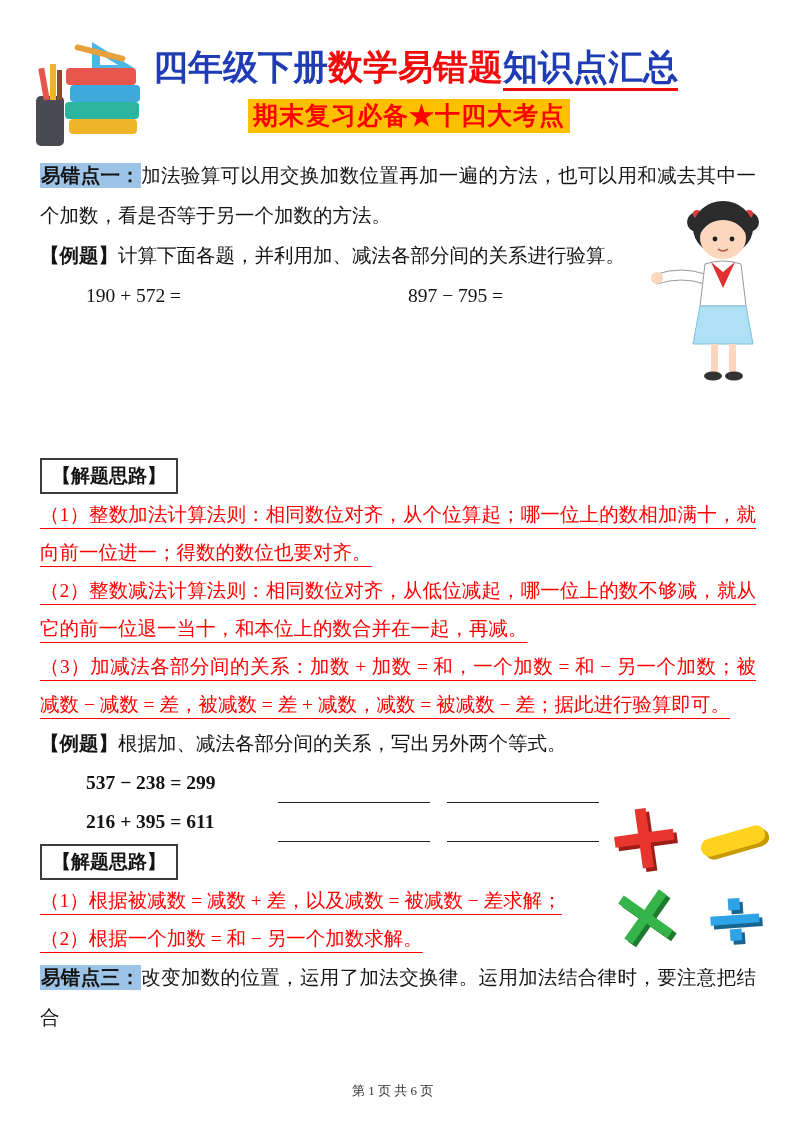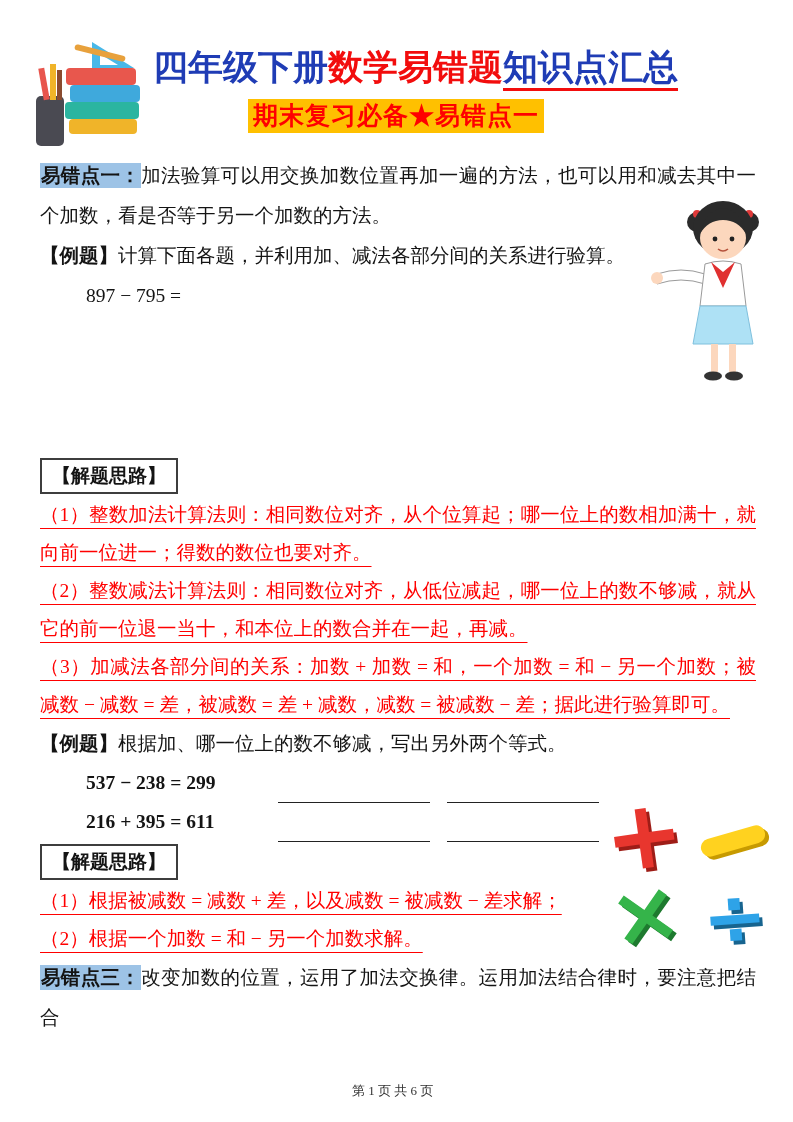--- a/index.html
+++ b/index.html
@@ -92,21 +92,21 @@
     <rect x="36" y="47" width="70" height="17" rx="4" fill="#3fa9dc"></rect>
     <rect x="31" y="64" width="74" height="17" rx="4" fill="#2bb5a0"></rect>
     <rect x="35" y="81" width="68" height="15" rx="4" fill="#f0b429"></rect>
     <rect x="40" y="12" width="52" height="6" rx="3" fill="#e8a13c" transform="rotate(14 66 15)"></rect>
   </svg>
 
   <div class="title">
     <span class="t-blue">四年级下册</span><span class="t-red">数学易错题</span><span class="t-blue t-underline">知识点汇总</span>
   </div>
 
-  <div class="subtitle">期末复习必备★易错点一</div>
+  <div class="subtitle">期末复习必备★十四大考点</div>
 
   <svg class="girl-illustration" width="140" height="195" viewBox="0 0 140 195">
     <circle cx="52" cy="30" r="10" fill="#2b2b2b"></circle>
     <circle cx="104" cy="30" r="10" fill="#2b2b2b"></circle>
     <circle cx="52" cy="22" r="4" fill="#e03a3a"></circle>
     <circle cx="104" cy="22" r="4" fill="#e03a3a"></circle>
     <ellipse cx="78" cy="36" rx="30" ry="27" fill="#2b2b2b"></ellipse>
     <ellipse cx="78" cy="46" rx="23" ry="21" fill="#fcd7bd"></ellipse>
     <path d="M55 42 Q60 18 78 16 Q96 18 101 42 Q93 28 78 28 Q63 28 55 42 Z" fill="#2b2b2b"></path>
     <circle cx="70" cy="47" r="2.4" fill="#222"></circle>
@@ -134,38 +134,39 @@
 
     <p class="para">
       <span class="point-label">易错点一：</span><span>加法验算可以用交换加数位置再加一遍的方法，也可以用和减去其中一个加数，看是否等于另一个加数的方法。</span>
     </p>
 
     <p class="para">
       <span class="bold">【例题】</span><span>计算下面各题，并利用加、减法各部分间的关系进行验算。</span>
     </p>
 
     <div class="expr-row">
+      <span class="math">190 + 572 =</span>
       <span class="math">897 − 795 =</span>
     </div>
 
     <div class="gap1"></div>
 
     <div>
       <div class="solution-box">
         <span>【解题思路】</span>
       </div>
     </div>
 
     <p class="red-line">（1）整数加法计算法则：相同数位对齐，从个位算起；哪一位上的数相加满十，就向前一位进一；得数的数位也要对齐。</p>
     <p class="red-line">（2）整数减法计算法则：相同数位对齐，从低位减起，哪一位上的数不够减，就从它的前一位退一当十，和本位上的数合并在一起，再减。</p>
     <p class="red-line">（3）加减法各部分间的关系：加数 + 加数 = 和，一个加数 = 和 − 另一个加数；被减数 − 减数 = 差，被减数 = 差 + 减数，减数 = 被减数 − 差；据此进行验算即可。</p>
 
 
     <p class="para">
-      <span class="bold">【例题】</span><span>根据加、哪一位上的数不够减，写出另外两个等式。</span>
+      <span class="bold">【例题】</span><span>根据加、减法各部分间的关系，写出另外两个等式。</span>
     </p>
 
     <div class="eq-row">
       <span class="math">537 − 238 = 299</span>
       <span class="blank"></span>
       <span class="blank"></span>
     </div>
     <div class="eq-row">
       <span class="math">216 + 395 = 611</span>
       <span class="blank"></span>

